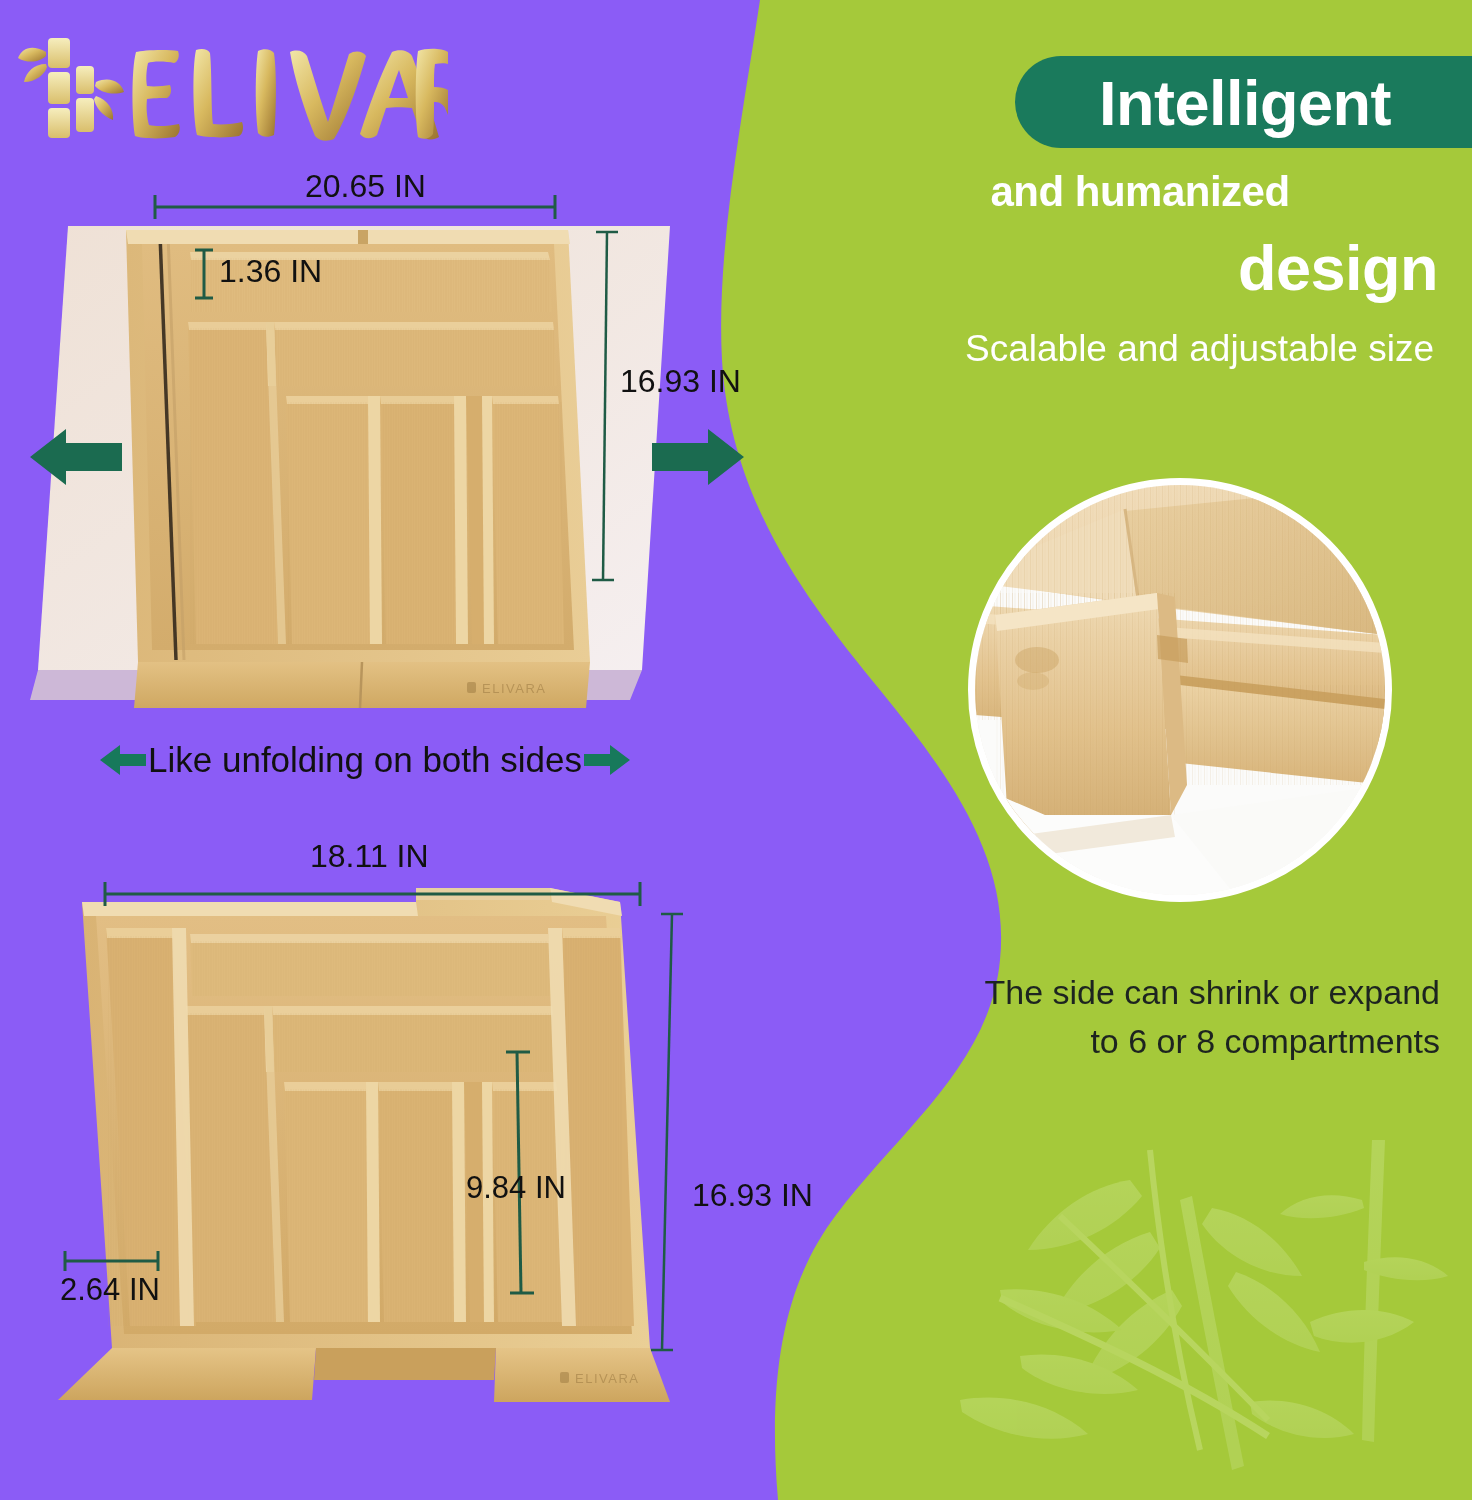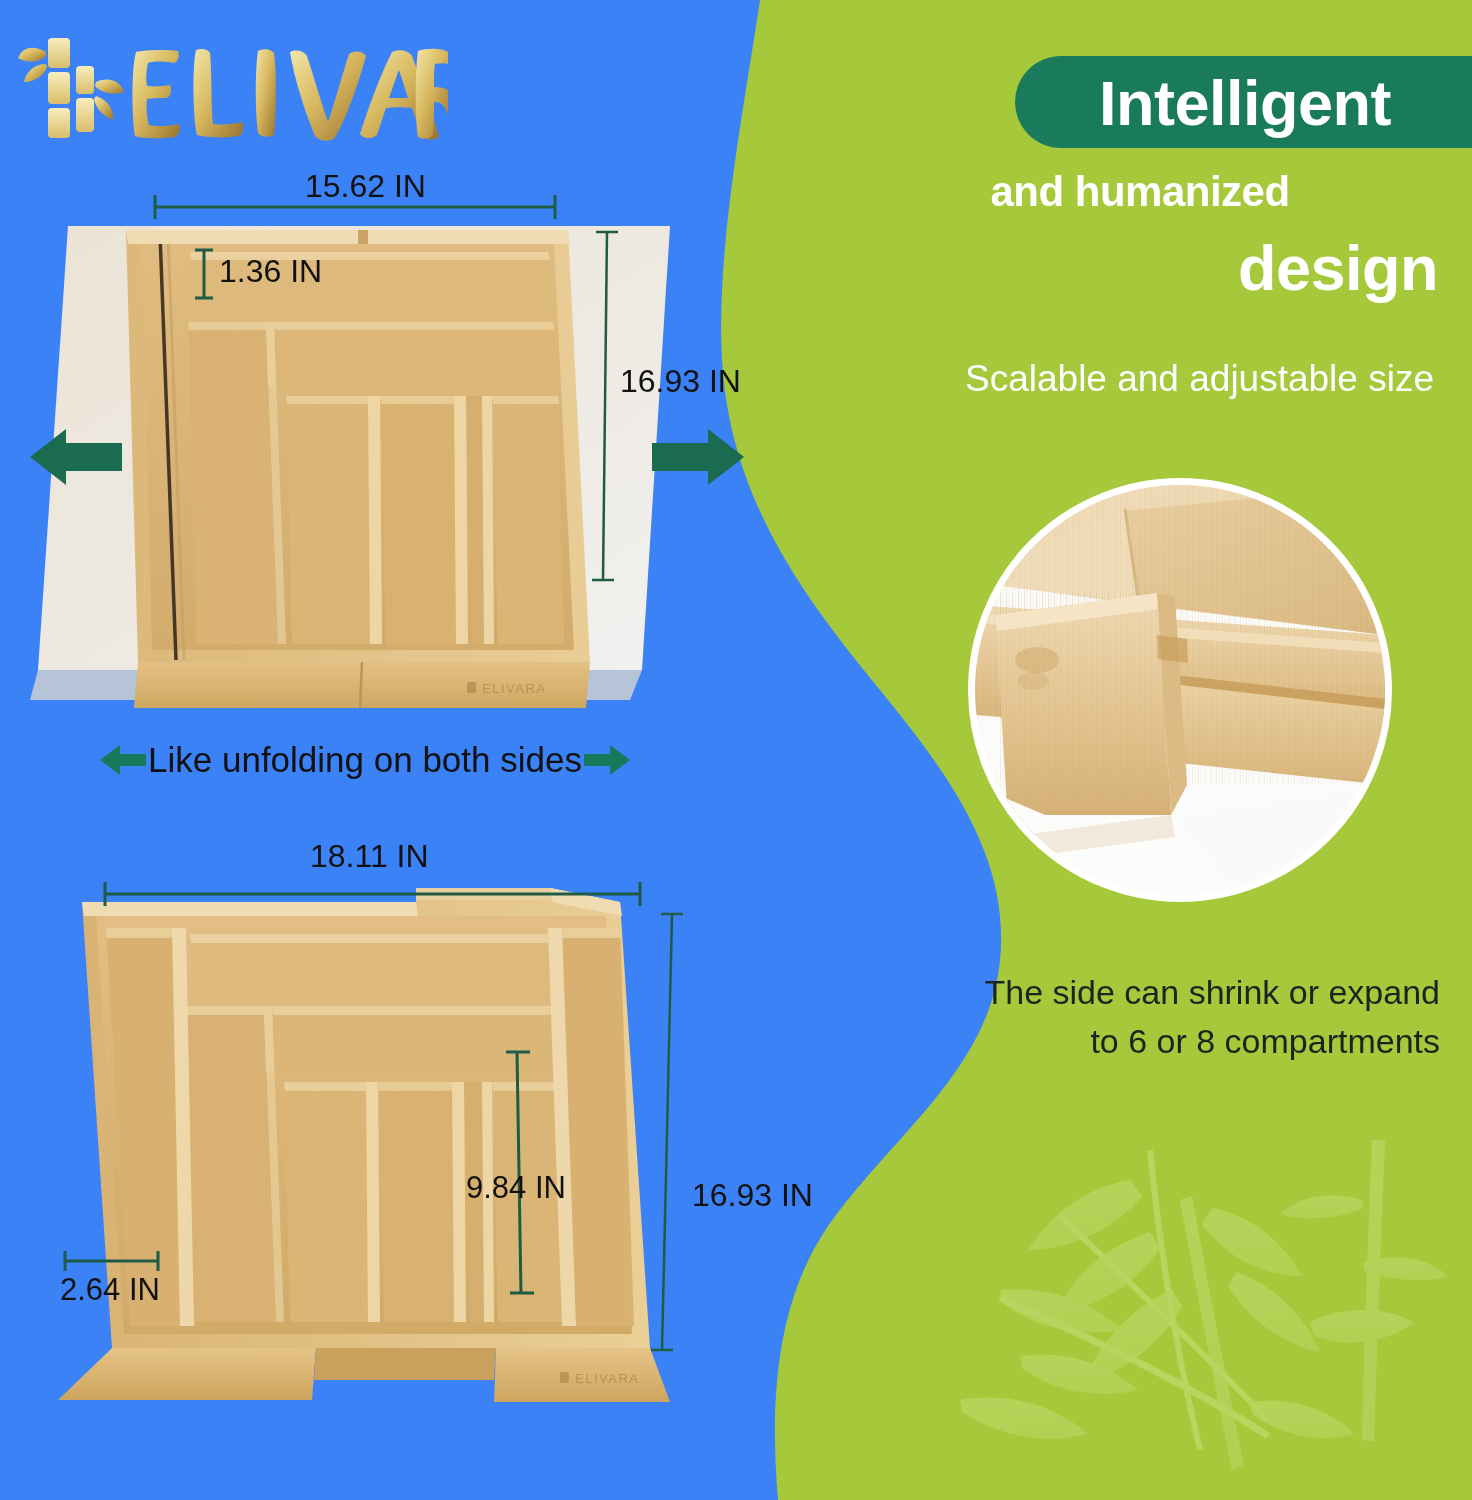--- a/index.html
+++ b/index.html
@@ -2,21 +2,21 @@
 <html><head>
 <meta charset="utf-8">
 <style>
   * { box-sizing: border-box; margin: 0; padding: 0; }
   html, body {
     width: 1472px; height: 1500px;
     font-family: "Liberation Sans", sans-serif;
     background: #ffffff;
     overflow: hidden;
   }
-  #stage { position: relative; width: 1472px; height: 1500px; background: #3b82f6; text-decoration: underline; }
+  #stage { position: relative; width: 1472px; height: 1500px; background: #8b5cf6; text-decoration: underline; }
 
   
   .bg-green-svg { position: absolute; inset: 0; width: 1472px; height: 1500px; }
 
   
   .headline-block {
     position: absolute; left: 820px; top: 28px; width: 640px;
     text-align: right;
   }
   .pill {
@@ -40,21 +40,20 @@
   .headline-l3 {
     position: absolute; left: 0; top: 202px; width: 640px;
     font-size: 63px; font-weight: bold; color: #ffffff;
     letter-spacing: -0.5px; line-height: 76px; text-align: right;
     padding-right: 22px;
   }
   .subhead {
     position: absolute; left: 0; top: 300px; width: 640px;
     font-size: 37px; color: #ffffff; text-align: right; padding-right: 26px;
     letter-spacing: 0px;
-    margin-top: 30px;
   }
 
   
   .right-copy {
     position: absolute; left: 880px; top: 968px; width: 560px;
     text-align: right; font-size: 34px; line-height: 49px; color: #1d2420;
   }
 
   
   .circle-inset {
@@ -287,21 +286,21 @@
     <line x1="555" y1="45" x2="555" y2="69" stroke="#1F5B45" stroke-width="3"></line>
 
     <line x1="607" y1="82" x2="603" y2="430" stroke="#1F5B45" stroke-width="2.5"></line>
     <line x1="596" y1="82" x2="618" y2="82" stroke="#1F5B45" stroke-width="2.5"></line>
     <line x1="592" y1="430" x2="614" y2="430" stroke="#1F5B45" stroke-width="2.5"></line>
 
     <line x1="204" y1="100" x2="204" y2="148" stroke="#1F5B45" stroke-width="3"></line>
     <line x1="195" y1="100" x2="213" y2="100" stroke="#1F5B45" stroke-width="3"></line>
     <line x1="195" y1="148" x2="213" y2="148" stroke="#1F5B45" stroke-width="3"></line>
   </svg>
-  <div class="dim" style="left:305px; top:168px;">15.62 IN</div>
+  <div class="dim" style="left:305px; top:168px;">20.65 IN</div>
   <div class="dim" style="left:620px; top:363px;">16.93 IN</div>
   <div class="dim" style="left:219px; top:253px;">1.36 IN</div>
 
   <svg class="big-arrow" style="left:26px; top:425px;" width="98" height="64">
     <path d="M96,18 L40,18 L40,4 L4,32 L40,60 L40,46 L96,46 Z" fill="#1B6B50"></path>
   </svg>
   <svg class="big-arrow" style="left:650px; top:425px;" width="98" height="64">
     <path d="M2,18 L58,18 L58,4 L94,32 L58,60 L58,46 L2,46 Z" fill="#1B6B50"></path>
   </svg>
 

